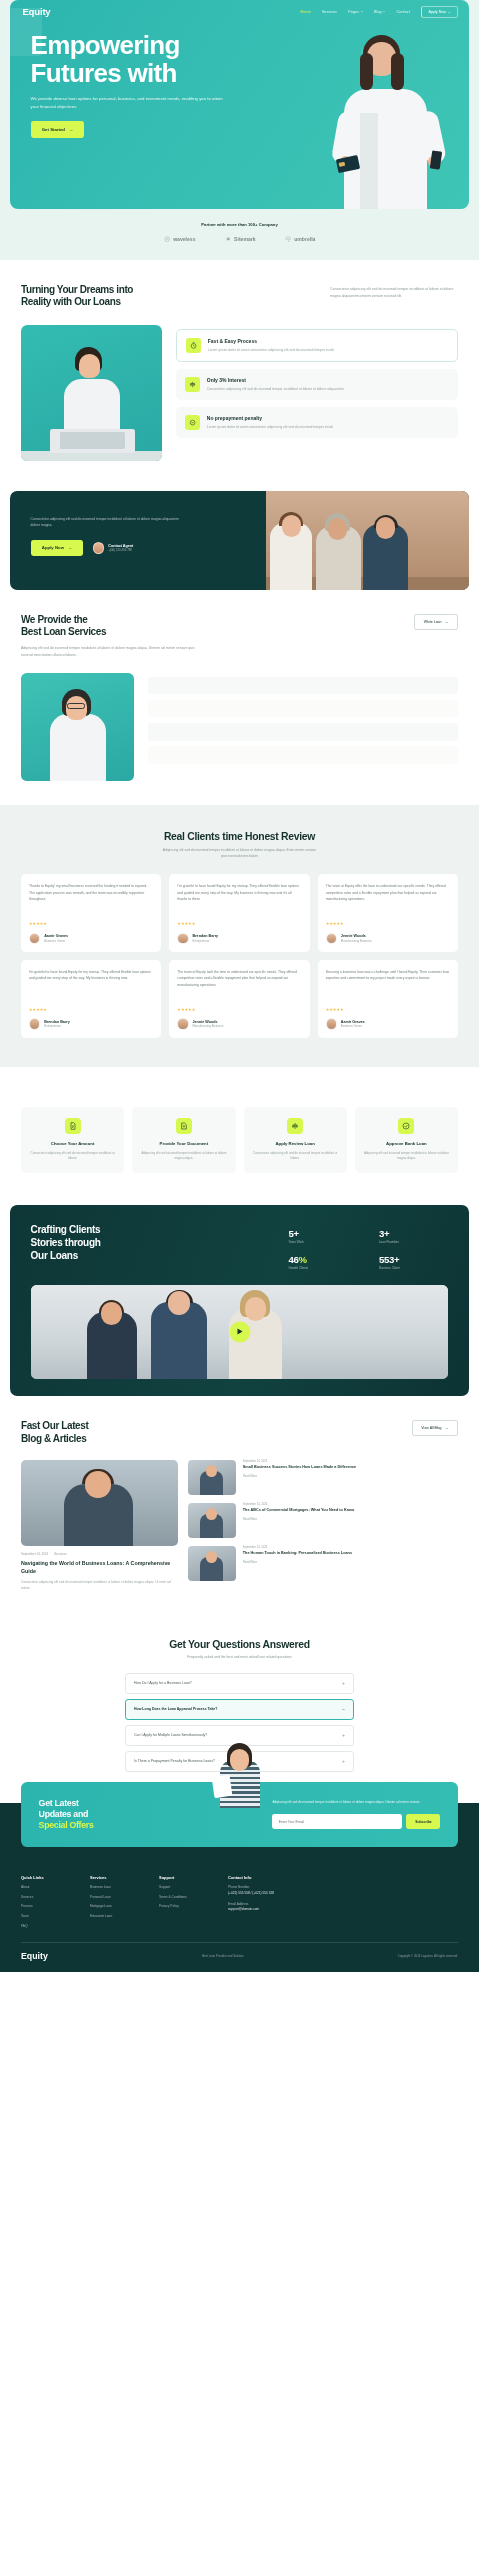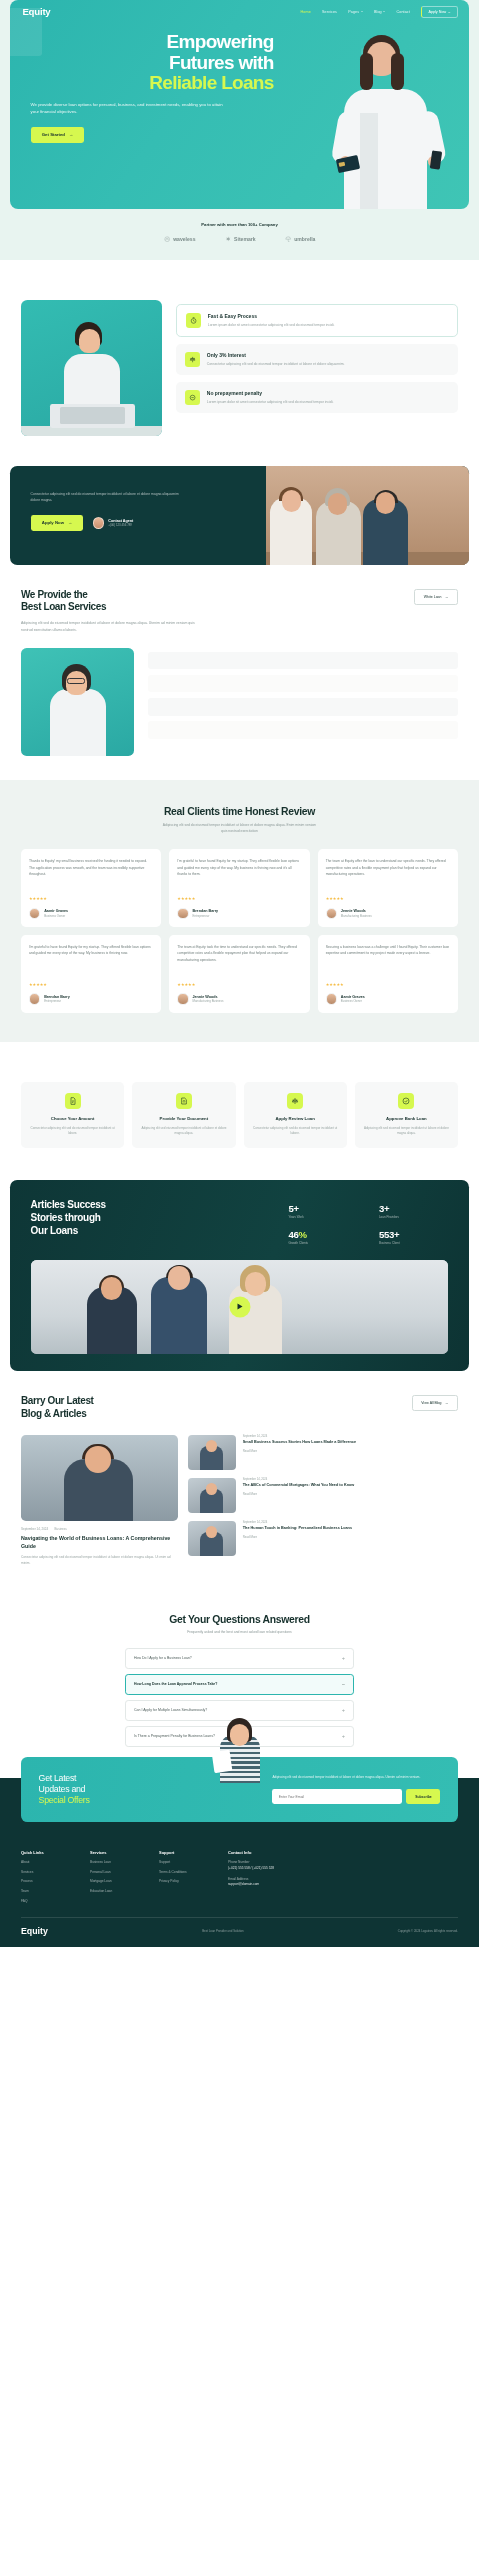--- a/index.html
+++ b/index.html
@@ -35,21 +35,21 @@
     display: flex; align-items: center; gap: 1.6px; letter-spacing: 0.1px;
   }
   .nav-link.active { color: #d6f84f; }
   .caret { width: 0; height: 0; border-left: 1.6px solid transparent; border-right: 1.6px solid transparent; border-top: 1.6px solid currentColor; opacity: .8; }
   .nav-cta {
     font-size: 3.7px; color: #fff; border: 0.8px solid rgba(255,255,255,.45);
     border-left: 1.6px solid #d6f84f;
     padding: 3.2px 6.4px; border-radius: 2.4px; cursor: pointer; white-space: nowrap;
   }
   .hero-body { padding: 14.4px 0 0 21px; position: relative; z-index: 4; max-width: 264px; }
-  .hero-h1 { font-size: 19px; line-height: 1.07; font-weight: 700; color: #fff; letter-spacing: -0.7px; text-align: right; }
+  .hero-h1 { font-size: 26px; line-height: 1.07; font-weight: 700; color: #fff; letter-spacing: -0.7px; }
   .hero-h1 .accent { color: #d6f84f; display: block; }
   .hero-sub { margin-top: 7.2px; font-size: 4.3px; line-height: 1.75; color: rgba(255,255,255,.9); max-width: 200px; }
   .btn-lime {
     display: inline-flex; align-items: center; gap: 4px;
     background: #d6f84f; color: #16302c; font-size: 4.3px; font-weight: 700;
     padding: 5.6px 11.2px; border-radius: 2.4px; margin-top: 11.2px; cursor: pointer; border: none;
   }
   .hero-person {
     position: absolute; right: 24px; bottom: 0; width: 120px; height: 188px; z-index: 3;
   }
@@ -244,21 +244,21 @@
   .faq-sign { font-size: 5.6px; color: #9aa6a4; line-height: 1; }
 
   
   .footer { background: #0e3434; padding: 0 0 11.2px; position: relative; margin-top: 4.8px; }
   .cta {
     margin: 0 21px; background: linear-gradient(100deg,#2cb5ae,#34bdb3);
     border-radius: 6.4px; padding: 16px 17.6px; display: flex; align-items: center;
     justify-content: space-between; gap: 12.8px; position: relative; top: -21px;
   }
   .cta-l { width: 152px; }
-  .cta-h { font-size: 8.8px; line-height: 1.25; font-weight: 400; color: #fff; letter-spacing: -0.3px; }
+  .cta-h { font-size: 8.8px; line-height: 1.25; font-weight: 700; color: #fff; letter-spacing: -0.3px; }
   .cta-h .accent { color: #d6f84f; }
   .cta-r { width: 168px; }
   .cta-p { font-size: 3.1px; line-height: 1.85; color: rgba(255,255,255,.85); }
   .cta-form { display: flex; gap: 4.8px; margin-top: 8px; }
   .cta-input {
     flex: 1; background: #fff; border: none; border-radius: 2.4px;
     padding: 5.6px 6.4px; font-size: 3.4px; color: #5a6866; font-family: inherit;
   }
   .cta-btn { background: #d6f84f; color: #16302c; font-size: 3.4px; font-weight: 700; border: none; border-radius: 2.4px; padding: 5.6px 8.8px; cursor: pointer; }
   .cta-person { position: absolute; left: 50%; top: -51px; transform: translateX(-50%); width: 62px; height: 77px; }
@@ -314,21 +314,20 @@
             <span>Contact</span>
           </div>
           <div class="nav-cta">Apply Now  →</div>
         </div>
       </div>
 
       <div class="hero-body">
         <h1 class="hero-h1">
           <span>Empowering</span><br>
           <span>Futures with</span>
-          <span class="accent">Reliable Loans</span>
         </h1>
         <p class="hero-sub">We provide diverse loan options for personal, business, and investment needs, enabling you to attain your financial objectives.</p>
         <button class="btn-lime">
           <span>Get Started</span>
           <span>→</span>
         </button>
       </div>
 
       <div class="hero-person">
         <div class="hp-body"></div>
@@ -367,20 +366,27 @@
               <path d="M3 12a9 9 0 0118 0z"></path>
               <path d="M12 12v7a2 2 0 004 0"></path>
             </svg>
           <span>umbrella</span>
         </div>
       </div>
     </div>
   </div>
 
   <div class="sec">
+    <div class="sec-head">
+      <h2 class="sec-h2">
+        <span>Turning Your Dreams into</span><br>
+        <span>Reality with Our Loans</span>
+      </h2>
+      <p class="sec-p">Consectetur adipiscing elit sed do eiusmod tempor incididunt ut labore et dolore magna aliquaenim aminim veniam nostrud elit.</p>
+    </div>
     <div class="dreams-body">
       <div class="dreams-img">
         <div class="di-desk"></div>
           <div class="di-body"></div>
         <div class="di-hair"></div>
           <div class="di-head"></div>
         <div class="di-laptop"></div>
       </div>
       <div class="feat-list">
         <div class="feat is-active">
@@ -594,21 +600,21 @@
         </div>
         <div class="proc-t">Approve Bank Loan</div>
         <div class="proc-d">Adipiscing elit sed eiusmod tempor incididunt ut labore et dolore magna aliqua.</div>
       </div>
     </div>
   </div>
 
   <div class="craft">
     <div class="craft-top">
       <h2 class="craft-h">
-        <span>Articles Success</span><br>
+        <span>Crafting Clients</span><br>
         <span>Stories through</span><br>
         <span>Our Loans</span>
       </h2>
       <div class="stats">
         <div>
           <div class="stat-v">5+</div>
           <div class="stat-l">Years Work</div>
         </div>
         <div>
           <div class="stat-v">3+</div>
@@ -639,21 +645,21 @@
         <div class="cm-h3"></div>
       <div class="cm-play">
           <i></i>
         </div>
     </div>
   </div>
 
   <div class="sec">
     <div class="sec-head">
       <h2 class="sec-h2">
-        <span>Barry Our Latest</span><br>
+        <span>Fast Our Latest</span><br>
         <span>Blog &amp; Articles</span>
       </h2>
       <button class="btn-out">
         <span>View All Blog</span>
         <span>→</span>
       </button>
     </div>
     <div class="blog-grid">
       <div class="blog-main">
         <div class="blog-main-img">

